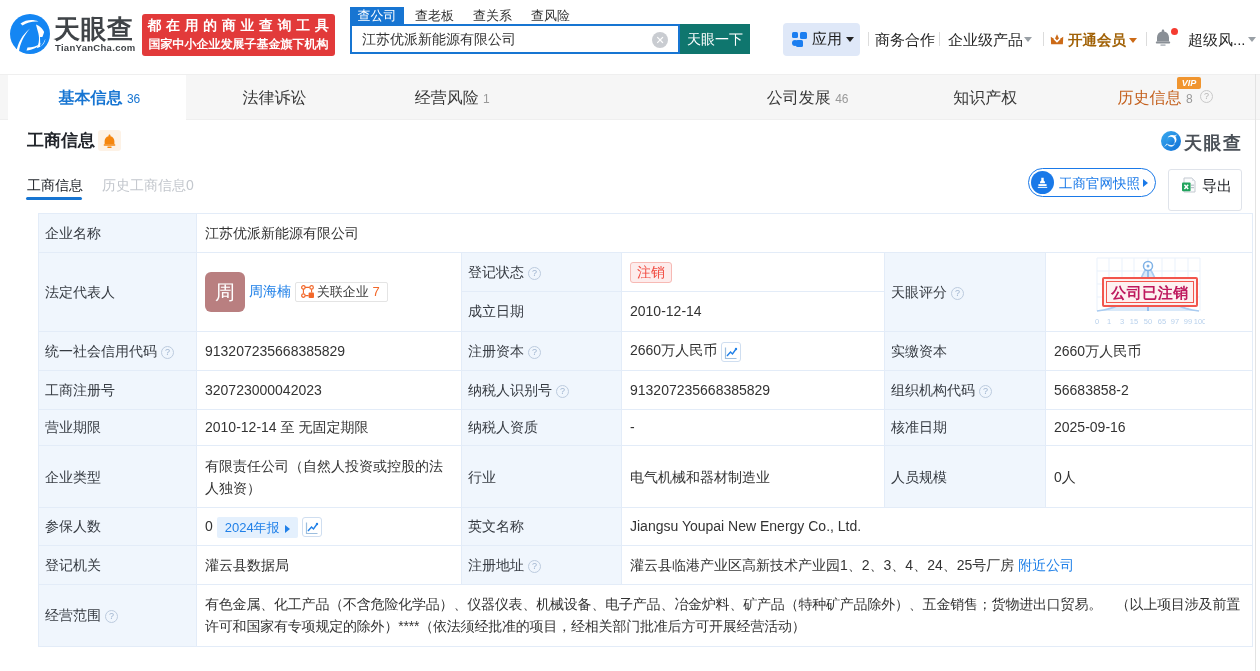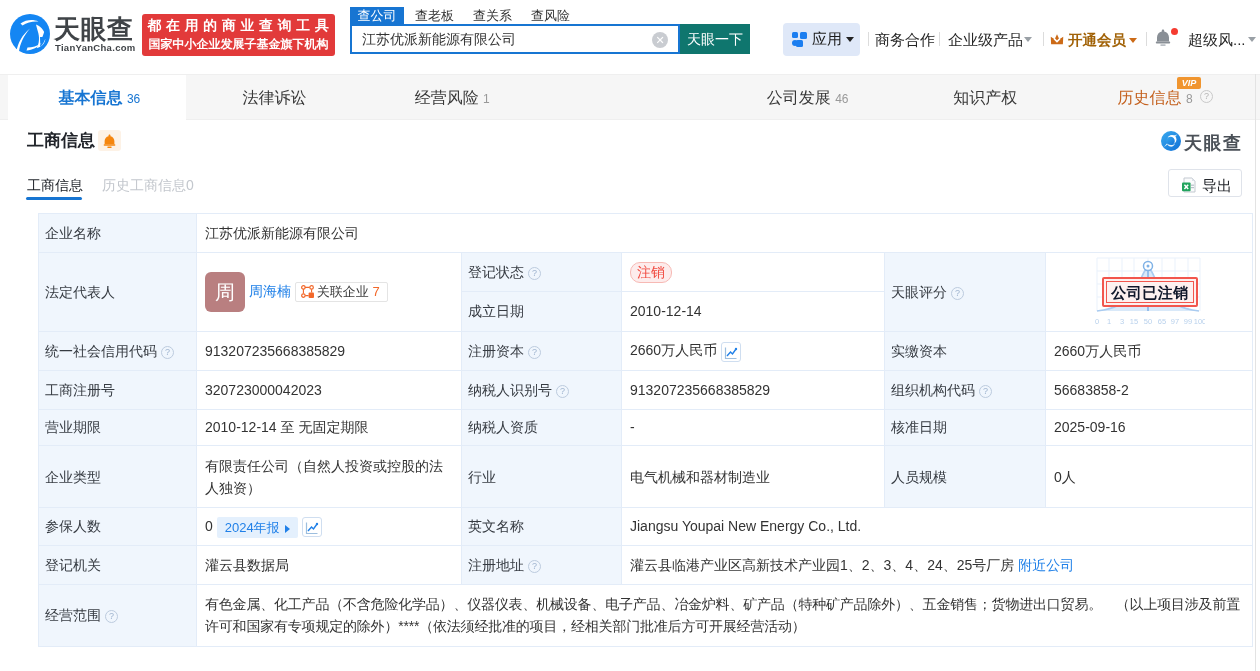--- a/index.html
+++ b/index.html
@@ -51,38 +51,38 @@
 #bellbox { left:98px; top:130px; width:23px; height:21px; background:#fdf2e6; border-radius:3px; text-align:center; }
 #wm { left:1161px; top:131px; }
 #wm-t { left:1184px; top:131px; font-size:18px; font-weight:700; color:#4b5158; letter-spacing:1.5px; }
 #subtab1 { left:27px; top:177px; font-size:14px; color:#20242a; }
 #subtab2 { left:102px; top:177px; font-size:14px; color:#c3c7cd; }
 #subline { left:26px; top:197px; width:56px; height:3px; background:#1775d2; border-radius:2px; }
 #snapbtn { left:1028px; top:168px; width:128px; height:29px; border:1px solid #1a79e8; border-radius:15px; }
 #snapbtn .cir { position:absolute; left:2px; top:2px; width:23px; height:23px; border-radius:50%; background:#1a79e8; }
 #snapbtn .t { position:absolute; left:30px; top:6px; font-size:13.5px; color:#1a79e8; letter-spacing:0; }
 #snapbtn .car { position:absolute; left:114px; top:9.5px; width:0; height:0; border-top:4.5px solid transparent; border-bottom:4.5px solid transparent; border-left:5.5px solid #1a79e8; }
-#expbtn { left:1168px; top:169px; width:74px; height:28px; border:1px solid #dfe3ea; border-radius:3px; background:#fff; }
+#expbtn { left:1168px; top:169px; width:74px; height:42px; border:1px solid #dfe3ea; border-radius:3px; background:#fff; }
 #expbtn .t { position:absolute; left:33px; top:7px; font-size:15px; color:#24272c; }
 
 
 #tbl { position:absolute; left:27px; top:213px; border-collapse:collapse; table-layout:fixed;margin-left:11px; }
 #tbl td { border:1px solid #e3ecf8; font-size:14px; color:#333; vertical-align:middle; padding:0 8px; line-height:22px; }
 #tbl td.lb { background:#f0f6fd; color:#363b42; padding-left:6px; }
 .qi { display:inline-block; width:13px; height:13px; border:1px solid #bccbde; border-radius:50%; color:#9fb4cf; font-size:9px; line-height:11px; text-align:center; vertical-align:1px; margin-left:4px; }
 a.lk { color:#2080e8; text-decoration:none; }
 
 
 #avatar { display:inline-block; width:40px; height:40px; background:#b97f80; border-radius:6px; color:#fff; font-size:20px; text-align:center; line-height:40px; vertical-align:middle; }
 #relbadge { display:inline-block; height:20px; border:1px solid #e4e4e4; border-radius:2px; font-size:13px; color:#3b3b3b; line-height:18px; padding:0 7px 0 5px; vertical-align:middle; }
 #relbadge b { color:#f2682a; font-weight:400; }
-.redtag { display:inline-block; height:21px; background:#fdecec; border:1px solid #f7b9b4; border-radius:10px; color:#f1493f; font-size:14px; line-height:19px; padding:0 6px; }
+.redtag { display:inline-block; height:21px; background:#fdecec; border:1px solid #f7b9b4; border-radius:3px; color:#f1493f; font-size:14px; line-height:19px; padding:0 6px; }
 #stampcell { position:relative; padding:0 !important; }
 #stamp { position:absolute; left:56px; top:24px; width:96px; height:30px; background:#fdf1f0; border:2px solid #f2564d; border-radius:2px; text-align:center; }
-#stamp .in { position:absolute; left:2px; top:2px; right:2px; bottom:2px; border:1px solid #f2564d; line-height:22px; font-size:15px; font-weight:700; color:#0f172a; letter-spacing:0.5px; white-space:nowrap; }
+#stamp .in { position:absolute; left:2px; top:2px; right:2px; bottom:2px; border:1px solid #f2564d; line-height:22px; font-size:15px; font-weight:700; color:#be185d; letter-spacing:0.5px; white-space:nowrap; }
 
 
 .ybadge { display:inline-block; height:21px; background:#e4f0fd; border-radius:2px; color:#2080e8; font-size:13px; line-height:21px; padding:0 8px; vertical-align:middle; }
 .ytri { display:inline-block; width:0; height:0; border-top:4px solid transparent; border-bottom:4px solid transparent; border-left:5px solid #2080e8; margin-left:5px; vertical-align:-1px; }
 .chicon { display:inline-block; width:20px; height:20px; border:1px solid #cfdef0; border-radius:3px; vertical-align:middle; text-align:center; }
 </style>
 </head>
 <body>
 <div id="page">
 
@@ -168,20 +168,30 @@
       <circle cx="20" cy="20" r="20" fill="url(#lg2)"></circle>
       <path d="M6,32 C12,28 20,22 26,13 C28,10 30,8 33,8 C29,7 25,9 22,13 C16,21 10,27 6,32 Z" fill="#fff" opacity="0.95"></path>
       <circle cx="22" cy="17" r="9" fill="#fff"></circle>
       <circle cx="19" cy="20" r="8.6" fill="url(#lg2)"></circle>
       <path d="M13,26 C17,29 24,29 28,25 C27,30 22,32 18,31 C15,30 13,28 13,26 Z" fill="#fff" opacity="0.9"></path>
     </svg>
   <div id="wm-t" class="abs">天眼查</div>
   <div id="subtab1" class="abs">工商信息</div>
   <div id="subtab2" class="abs">历史工商信息0</div>
   <div id="subline" class="abs"></div>
+  <div id="snapbtn" class="abs">
+      <span class="cir"></span>
+      <svg class="abs" style="left:7px;top:7px" width="13" height="13" viewBox="0 0 16 16">
+        <path d="M6.5,2 h3 v3.5 l1.5,1.5 v2 H5 v-2 L6.5,5.5 Z" fill="#fff"></path>
+        <rect x="3" y="10" width="10" height="2.4" fill="#fff"></rect>
+        <rect x="2.2" y="13.4" width="11.6" height="1.2" fill="#fff"></rect>
+      </svg>
+      <span class="t">工商官网快照</span>
+      <span class="car"></span>
+    </div>
   <div id="expbtn" class="abs">
       <svg class="abs" style="left:12px;top:7px" width="16" height="16" viewBox="0 0 16 16">
         <path d="M3,1 h8 l3,3 v11 H3 Z" fill="#fafbfc" stroke="#c3c9d0" stroke-width="1"></path>
         <path d="M11,1 l3,3 h-3 Z" fill="#dde2e8"></path>
         <rect x="10" y="7.6" width="3" height="1.2" fill="#b7bfc8"></rect>
         <rect x="10" y="10" width="3" height="1.2" fill="#b7bfc8"></rect>
         <rect x="1" y="5.6" width="8.6" height="8.6" rx="1" fill="#21a45d"></rect>
         <path d="M3.4,7.8 l3.8,4.2 M7.2,7.8 l-3.8,4.2" stroke="#fff" stroke-width="1.5"></path>
       </svg>
       <span class="t">导出</span>

